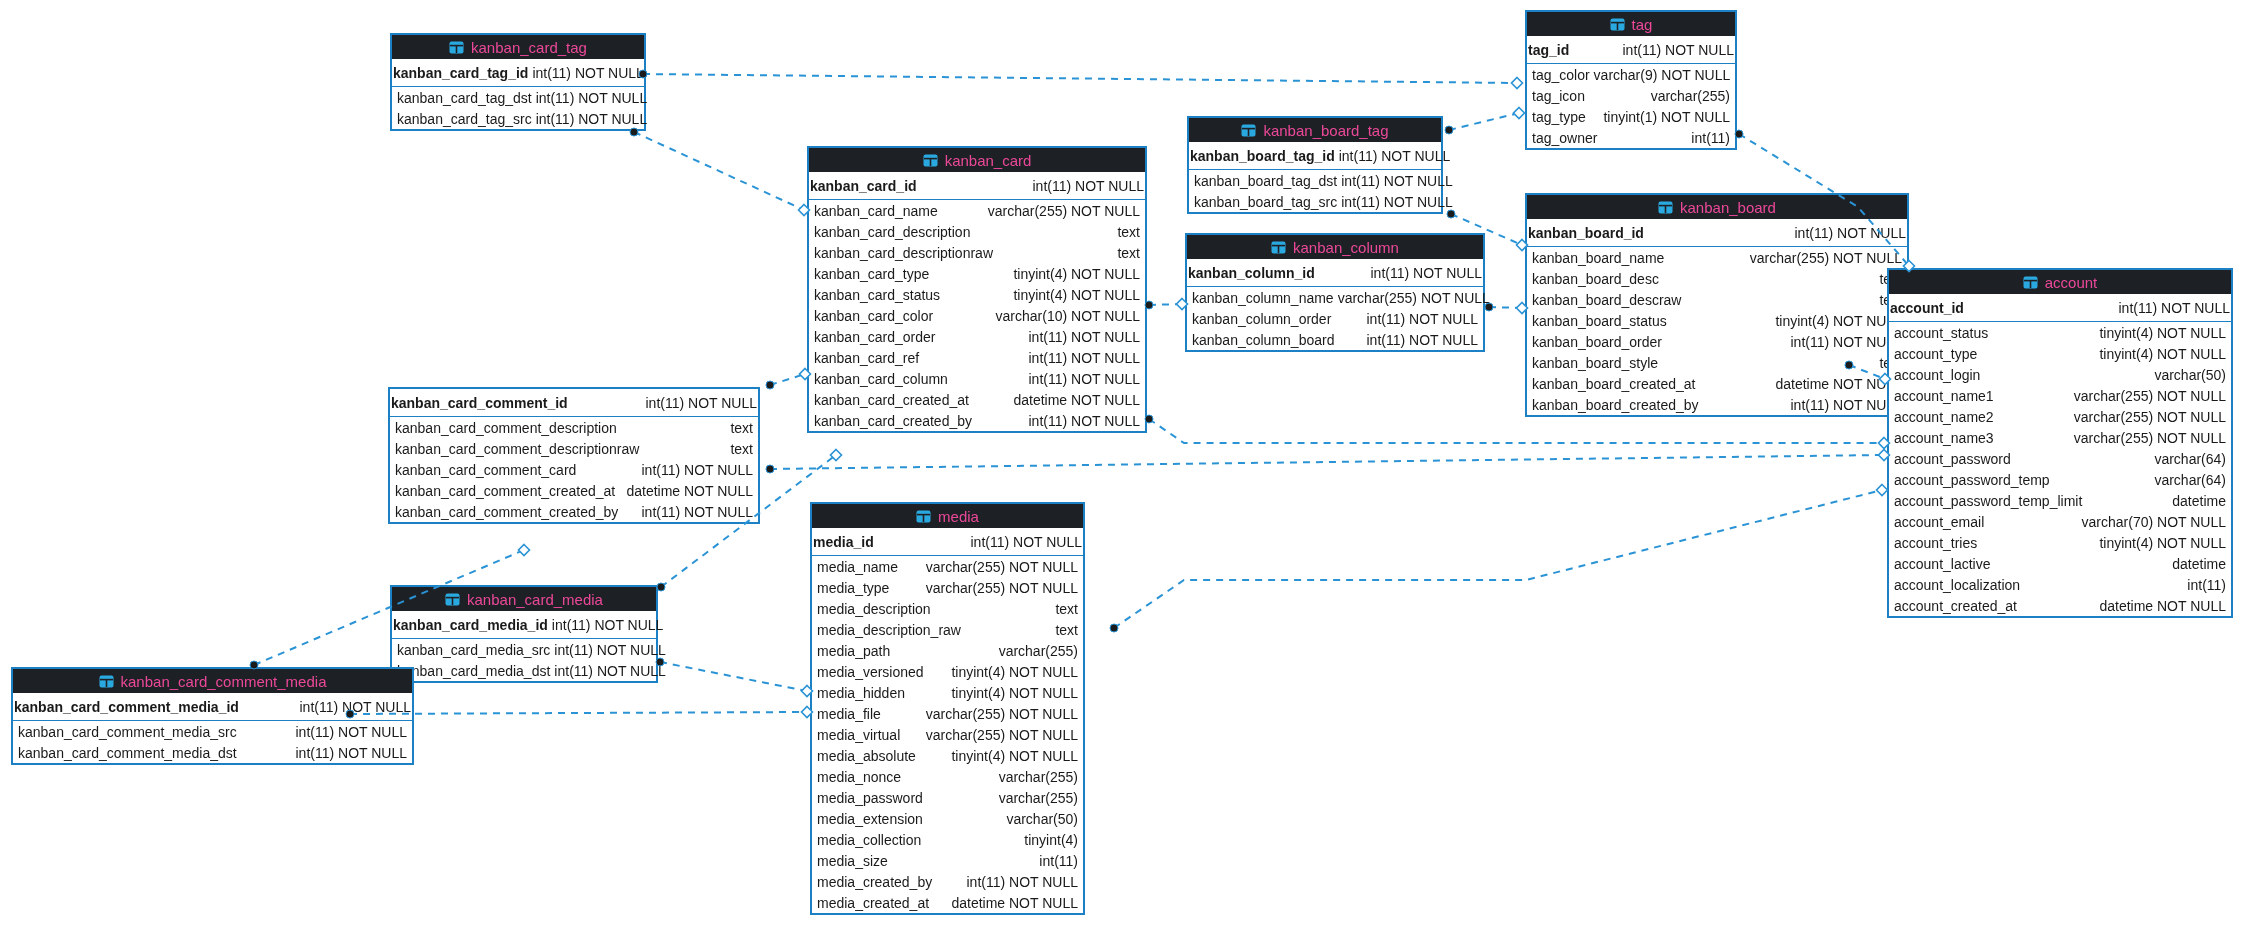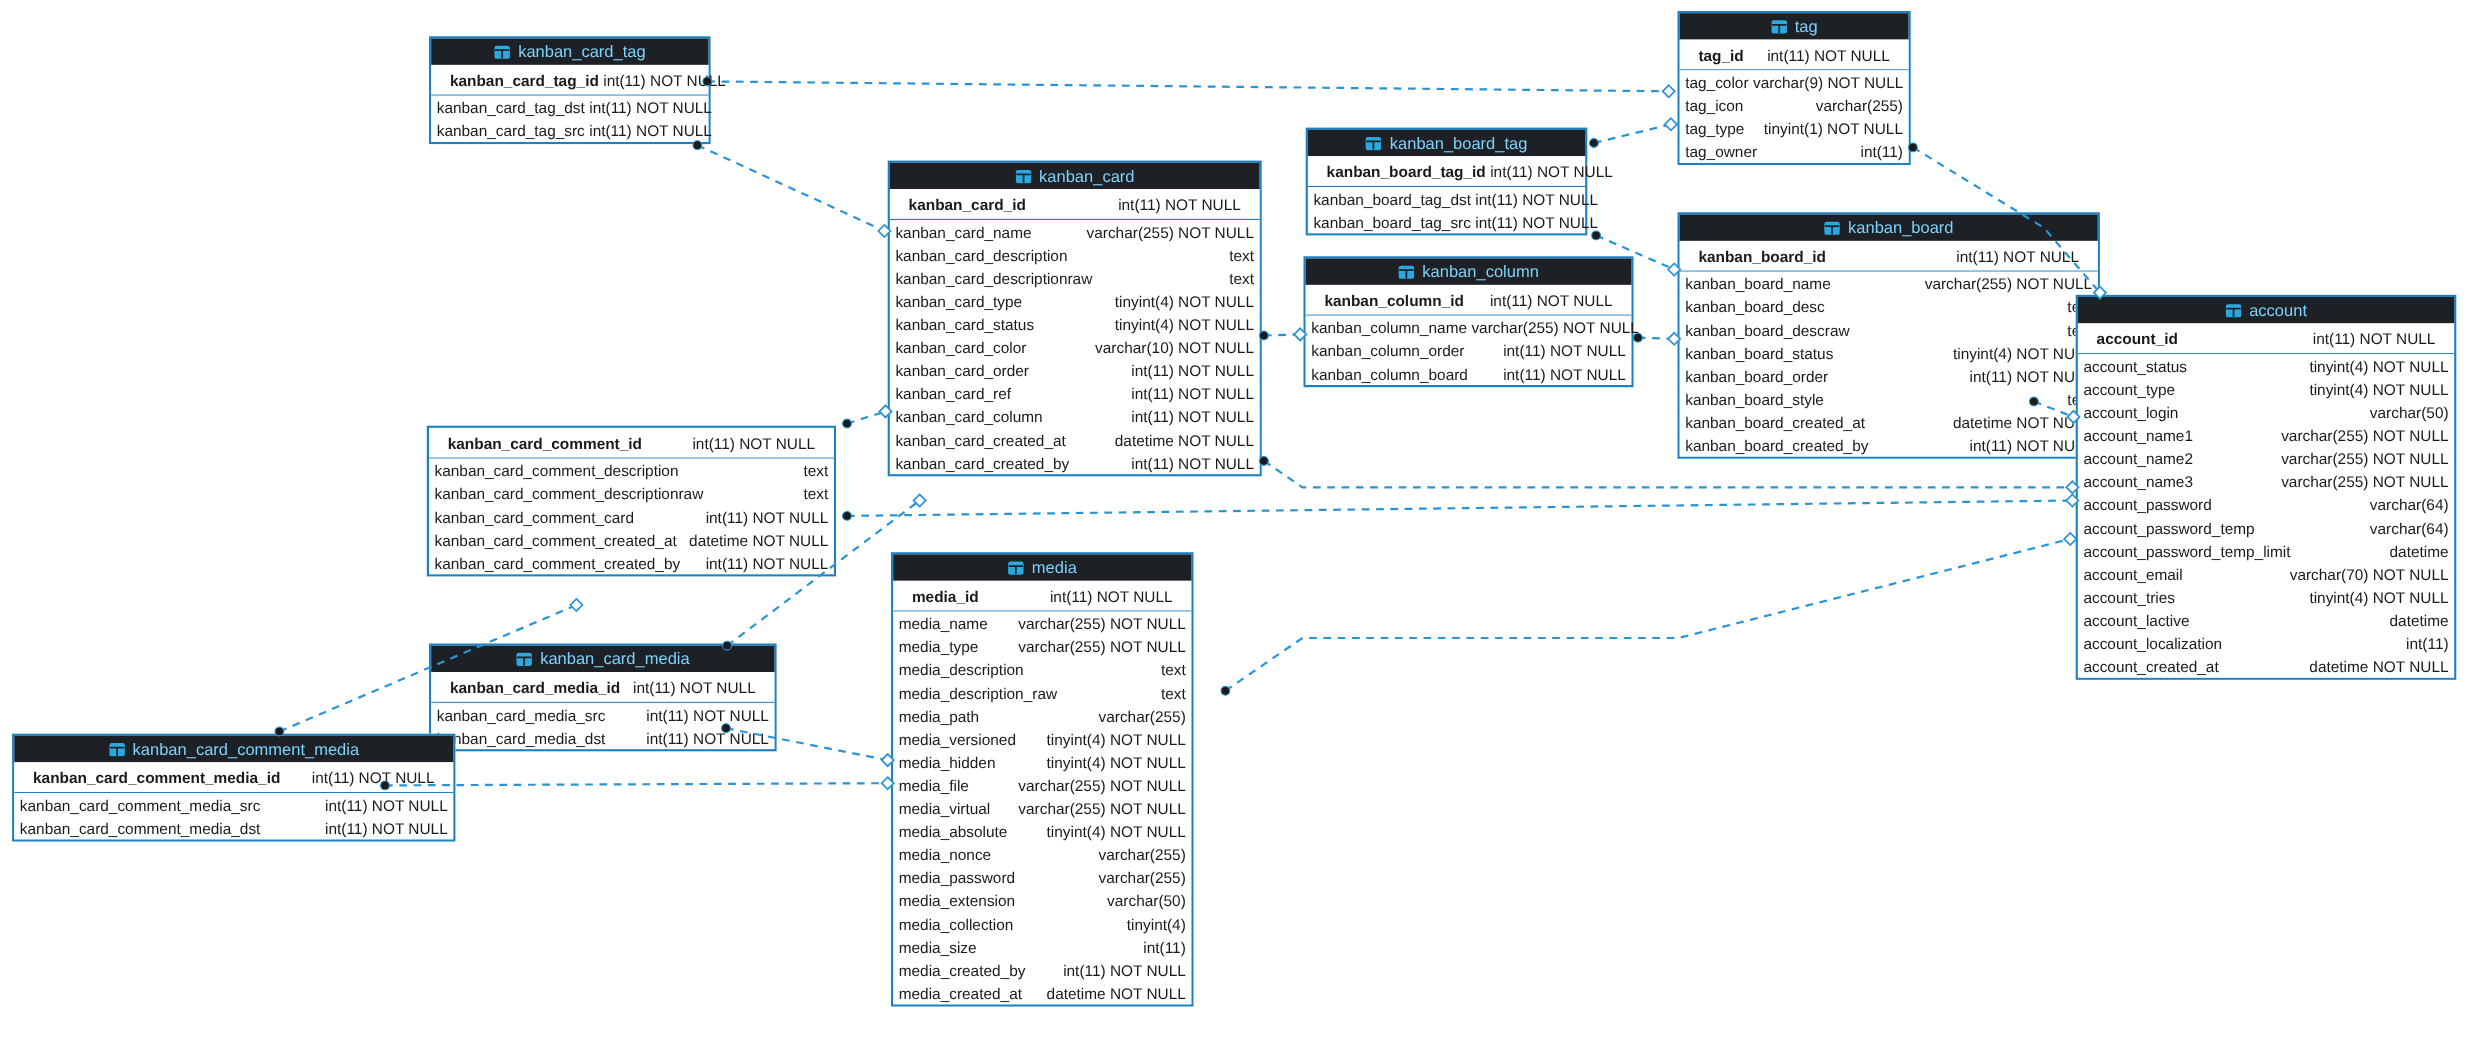--- a/index.html
+++ b/index.html
@@ -1,23 +1,23 @@
 <!DOCTYPE html>
 <html><head>
 <meta charset="utf-8">
 <style>
   html,body{margin:0;padding:0;background:#fff;}
   #canvas{position:relative;width:2243px;height:943px;background:#ffffff;overflow:hidden;
           font-family:"Liberation Sans",sans-serif;}
   .tbl{position:absolute;box-sizing:border-box;border:2px solid #1b80c4;background:#fff;z-index:2;}
-  .tbl-hdr{background:#1d2125;color:#7dd3fc;height:24px;display:flex;align-items:center;
+  .tbl-hdr{background:#1d2125;color:#ec4899;height:24px;display:flex;align-items:center;
            justify-content:center;gap:7px;font-size:15px;white-space:nowrap;padding:0 4px;}
   .tbl-hdr svg{flex:0 0 auto;}
   .tbl-pk{height:27px;display:flex;align-items:center;justify-content:space-between;gap:4px;
-          padding:0 17px;font-size:14px;border-bottom:1px solid #1b80c4;background:#fff;}
+          padding:0 1px;font-size:14px;border-bottom:1px solid #1b80c4;background:#fff;}
   .tbl-pk .cname{font-weight:bold;}
   .tbl-row{height:21px;display:flex;align-items:center;justify-content:space-between;gap:4px;
            padding:0 5px;font-size:14px;background:#fff;}
   .cname{white-space:nowrap;color:#1a1a1a;}
   .ctype{white-space:nowrap;color:#1a1a1a;text-align:right;}
   #rel-layer{position:absolute;left:0;top:0;width:2243px;height:943px;z-index:5;pointer-events:none;}
 </style>
 </head>
 <body>
 
@@ -397,21 +397,21 @@
       </div>
       <div class="tbl-row">
         <span class="cname">kanban_card_comment_created_at</span>
         <span class="ctype">datetime NOT NULL</span>
       </div>
       <div class="tbl-row">
         <span class="cname">kanban_card_comment_created_by</span>
         <span class="ctype">int(11) NOT NULL</span>
       </div>
     </div>
-    <div class="tbl" style="left: 390px; top: 585px; width: 316px;">
+    <div class="tbl" style="left: 390px; top: 585px; width: 268px;">
       <div class="tbl-hdr">
         <svg width="15" height="13" viewBox="0 0 15 13">
           <rect x="0.5" y="0.5" width="14" height="12" rx="2" fill="#2aa9e0"></rect>
           <line x1="1" y1="4.6" x2="14" y2="4.6" stroke="#1d2125" stroke-width="1.6"></line>
           <line x1="7.5" y1="5" x2="7.5" y2="12" stroke="#1d2125" stroke-width="1.6"></line>
         </svg>
         <span>kanban_card_media</span>
       </div>
       <div class="tbl-pk">
         <span class="cname">kanban_card_media_id</span>

